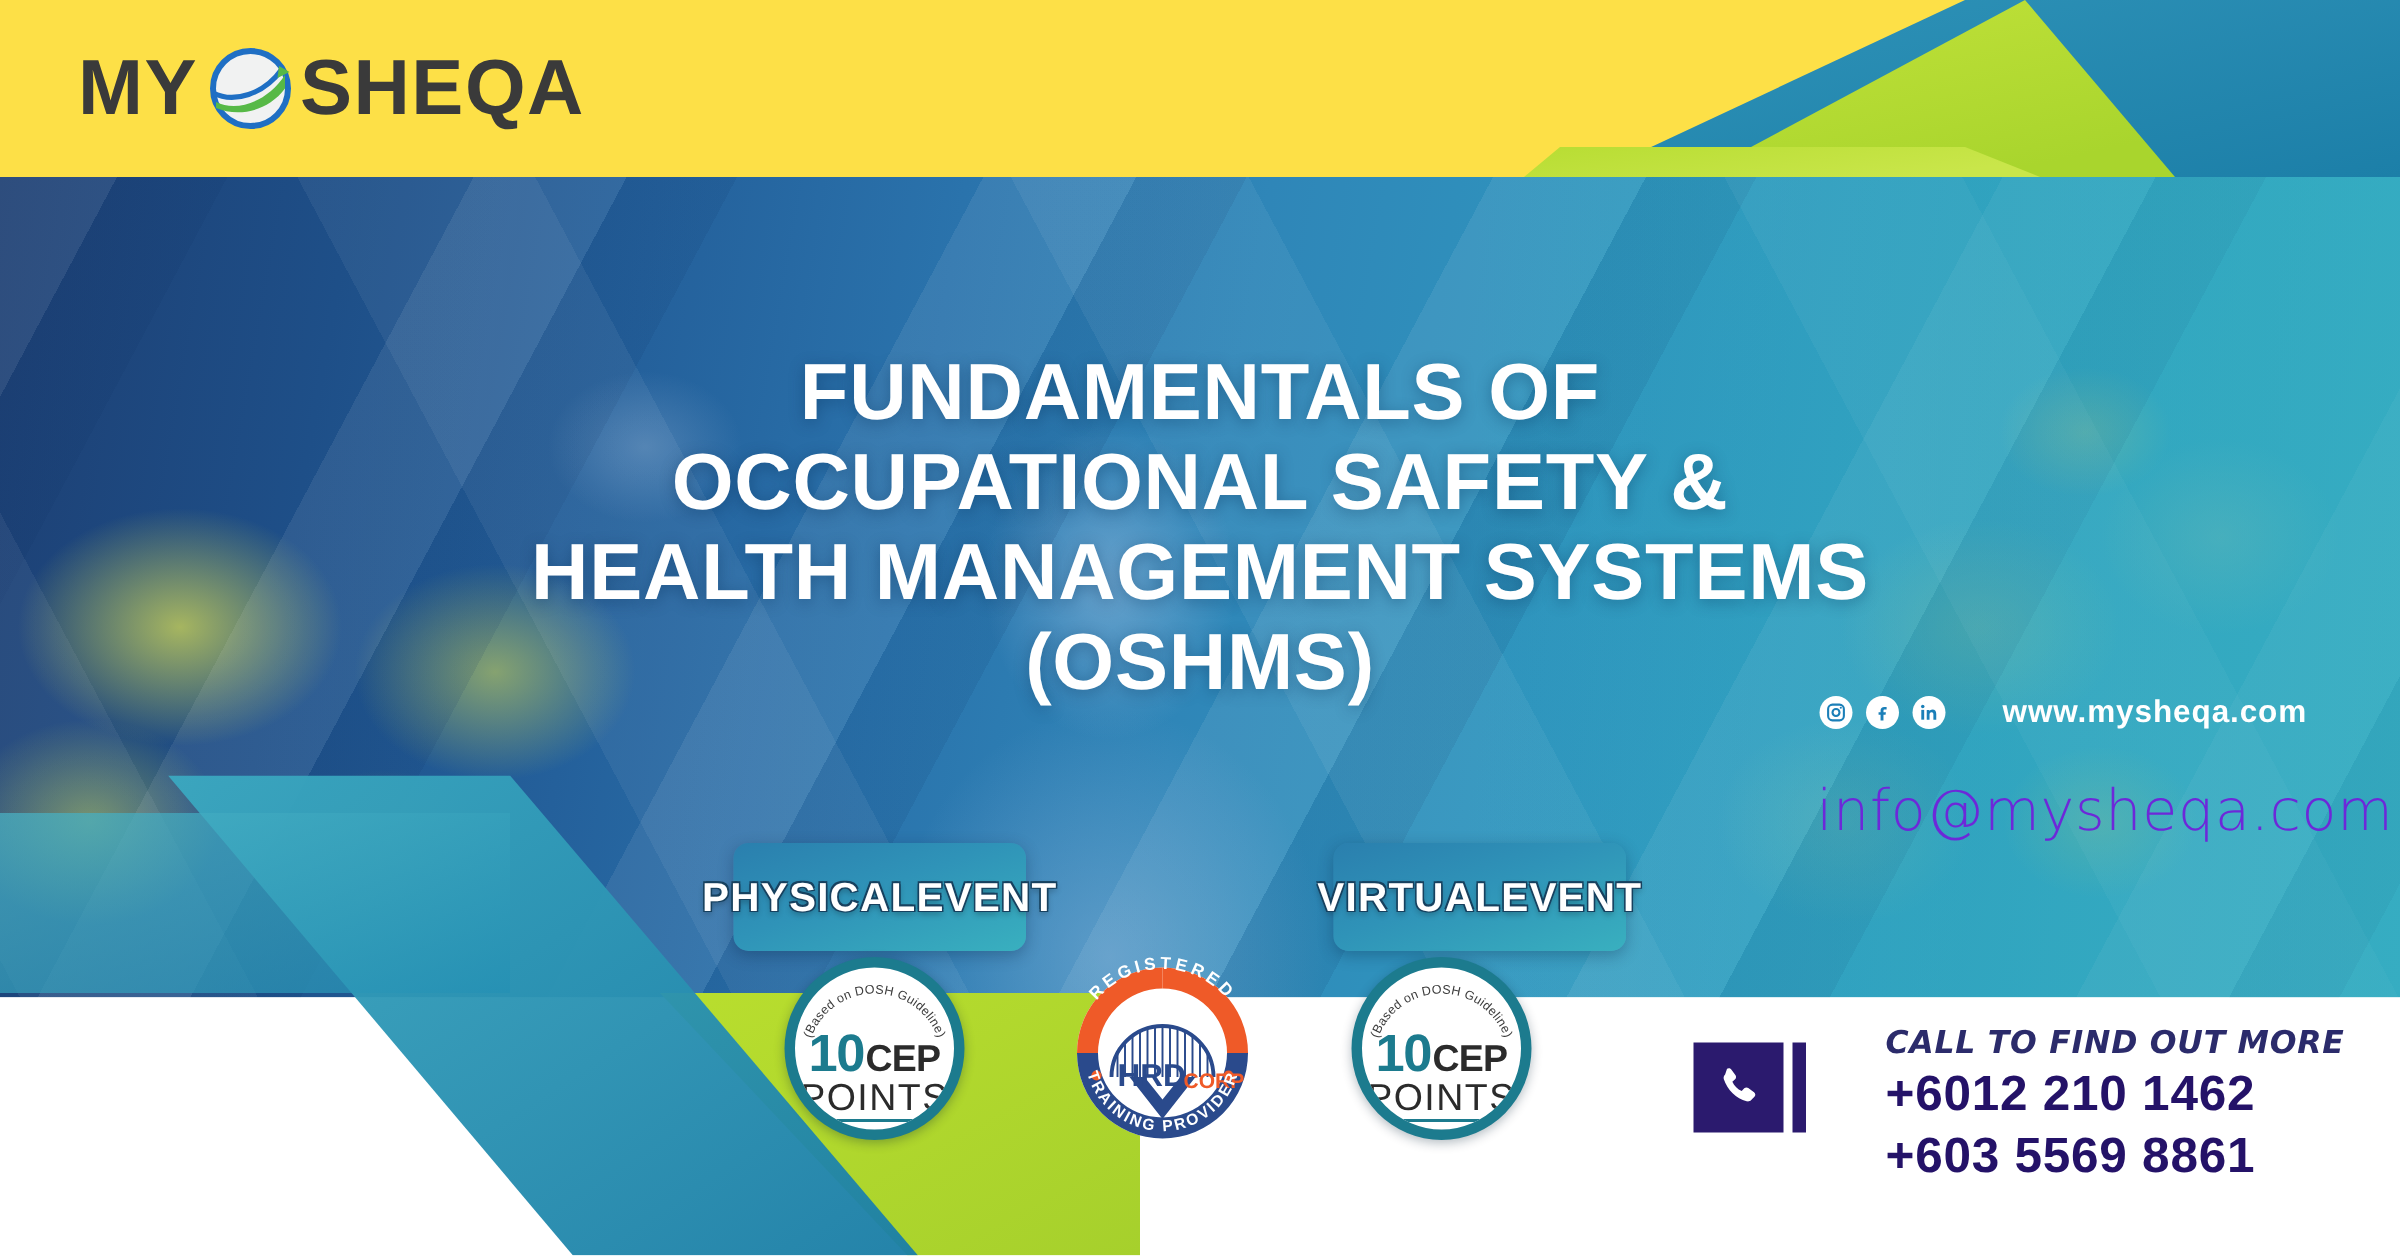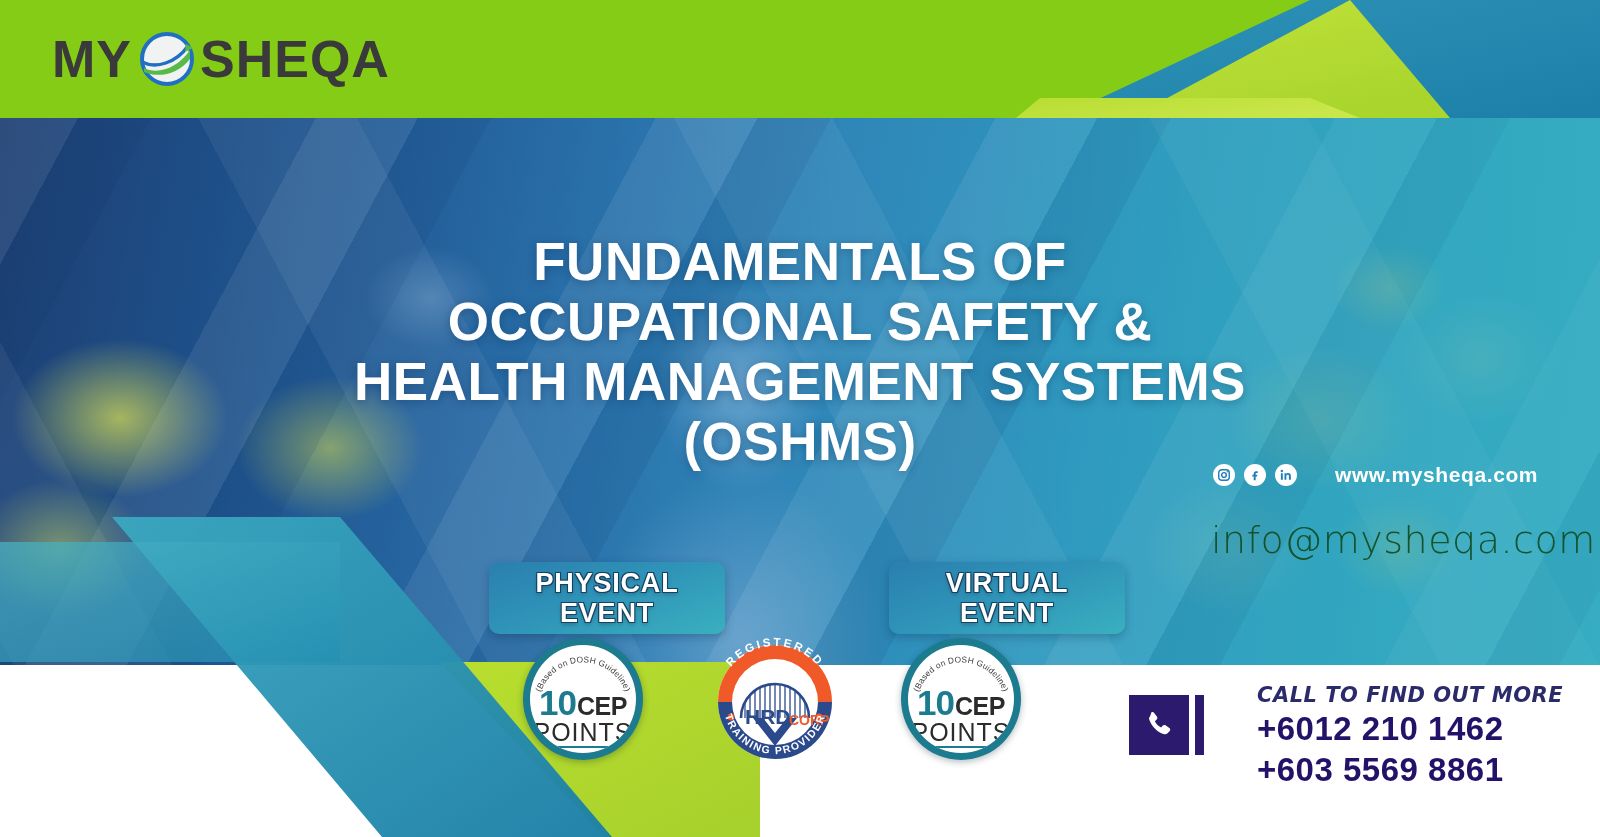--- a/index.html
+++ b/index.html
@@ -3,21 +3,21 @@
 <meta charset="utf-8">
 <style>
   * { margin:0; padding:0; box-sizing:border-box; }
   html,body { width:1600px; height:837px; overflow:hidden; background:#fff;
     font-family:"Liberation Sans", sans-serif; }
 
   .page { position:relative; width:1600px; height:837px; background:#ffffff; }
 
   
   .header { position:absolute; left:0; top:0; width:1600px; height:118px;
-    background:#84cc16; z-index:40; }
+    background:#fde047; z-index:40; }
 
   .logo { position:absolute; left:52px; top:28px; display:flex;
     align-items:center; height:62px; }
   .logo-my, .logo-sheqa { font-size:52px; font-weight:bold; color:#3a3a3a;
     letter-spacing:1px; line-height:1; font-family:"Liberation Sans", sans-serif; }
   .logo-globe { position:relative; width:62px; height:62px; margin:0 2px 0 4px; }
   .logo-globe svg { display:block; }
 
   
   .hero { position:absolute; left:0; top:118px; width:1600px; height:547px;
@@ -71,22 +71,22 @@
 
   
   .title { position:absolute; left:300px; top:232px; width:1000px; z-index:50;
     text-align:center; color:#ffffff; font-weight:bold; font-size:53px;
     line-height:60px; letter-spacing:.5px;
     text-shadow:0 2px 10px rgba(0,40,80,.35);
     font-family:"Liberation Sans", sans-serif; }
   .title div { white-space:nowrap; }
 
   
-  .pill { position:absolute; z-index:55; width:236px; height:72px;
-    border-radius:10px; display:flex; flex-direction:column;
+  .pill { position:absolute; z-index:55; width:195px; height:72px;
+    border-radius:10px; display:flex; flex-direction:row;
     align-items:center; justify-content:center;
     background:linear-gradient(160deg,#2a7fae 0%, #2f93b8 45%, #39b0bf 100%);
     box-shadow:0 3px 10px rgba(0,30,60,.28);
     color:#ffffff; font-size:27px; font-weight:bold; line-height:30px;
     letter-spacing:.8px;
     text-shadow:1px 1px 0 #17415f, -1px 1px 0 #17415f, 1px -1px 0 #17415f, -1px -1px 0 #17415f, 0 2px 4px rgba(0,0,0,.3); }
   .pill-physical { left:489px; top:562px; }
   .pill-virtual  { left:889px; top:562px; }
   .pill span { display:block; }
 
@@ -117,21 +117,21 @@
     z-index:60; }
 
   
   .social-row { position:absolute; left:1213px; top:463px; z-index:55;
     display:flex; align-items:center; gap:9px; }
   .social-ico { width:22px; height:22px; border-radius:50%; background:#ffffff;
     display:flex; align-items:center; justify-content:center; }
   .web-url { margin-left:29px; color:#ffffff; font-size:21px; font-weight:bold;
     letter-spacing:.6px; }
   .email { position:absolute; left:1211px; top:518px; z-index:55;
-    color:#14532d; font-size:38px; font-weight:300; letter-spacing:.5px;
+    color:#6d28d9; font-size:38px; font-weight:300; letter-spacing:.5px;
     font-family:"DejaVu Sans", sans-serif; }
 
   
   .call { position:absolute; left:1129px; top:682px; z-index:70;
     display:flex; align-items:flex-start;gap:42px; }
   .call-icon-wrap { position:relative; width:78px; height:78px; margin-top:13px; }
   .call-sq { position:absolute; left:0; top:0; width:60px; height:60px;
     background:#2b1a6e; display:flex; align-items:center; justify-content:center; }
   .call-bar { position:absolute; left:66px; top:0; width:9px; height:60px;
     background:#2b1a6e; }

